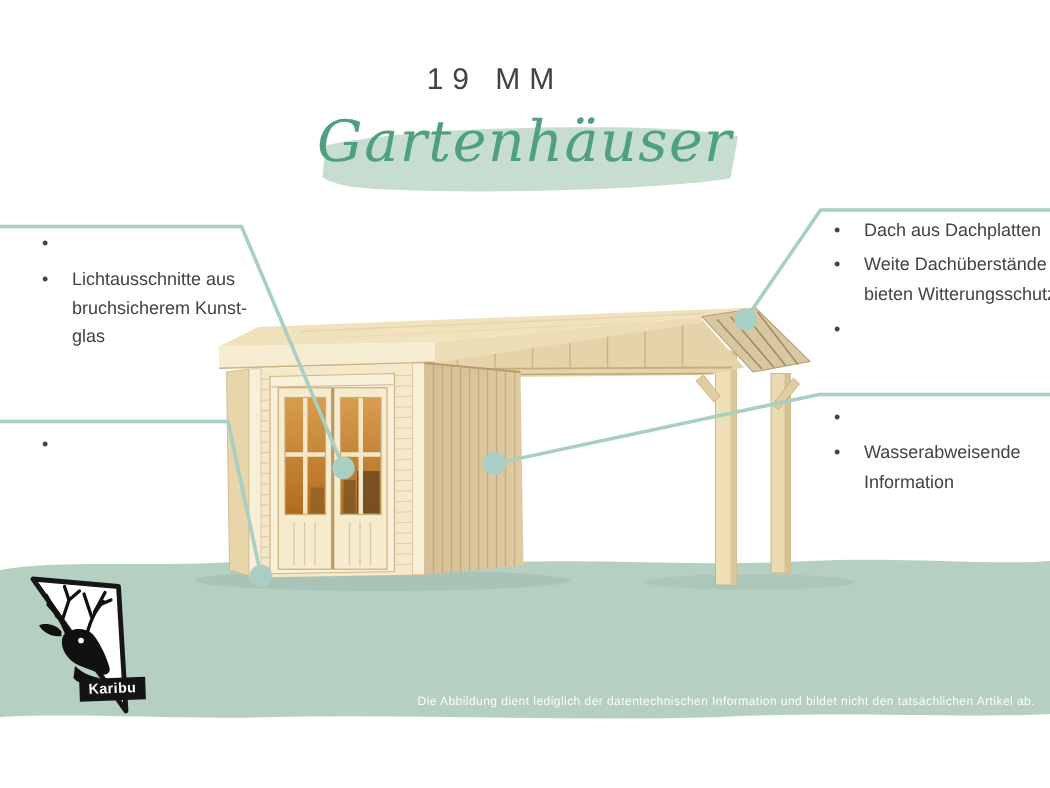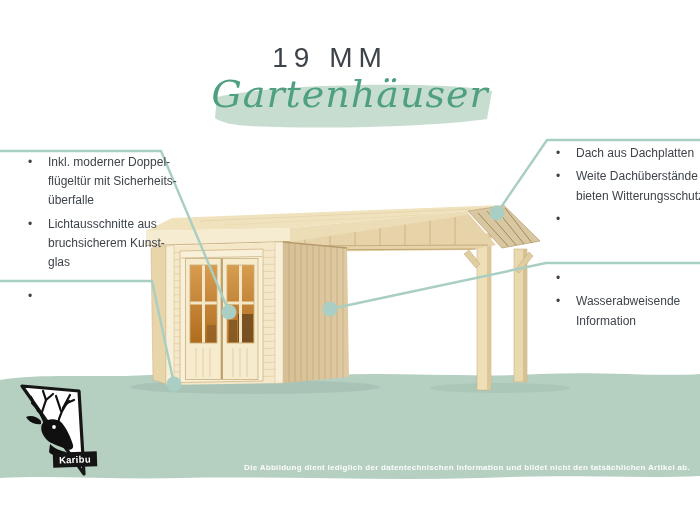--- a/index.html
+++ b/index.html
@@ -1,33 +1,33 @@
 <!DOCTYPE html>
 <html><head>
 <meta charset="utf-8">
 <style>
   html,body{margin:0;padding:0;background:#fff;}
   .stage{position:relative;width:700px;height:525px;background:#ffffff;overflow:hidden;
          font-family:"Liberation Sans",sans-serif;}
   svg.art{position:absolute;left:0;top:0;}
   .title{position:absolute;top:42px;left:0;width:660px;text-align:center;
-         font-size:28px;letter-spacing:6px;font-weight:500;color:#3d4349;}
+         font-size:20px;letter-spacing:6px;font-weight:500;color:#3d4349;}
   .heading{position:absolute;top:72px;left:0;width:700px;text-align:center;
            font-family:"DejaVu Serif",serif;font-style:italic;font-weight:normal;
            font-size:38px;color:#4fa080;letter-spacing:1px;}
   .feat{position:absolute;color:#3e444a;font-size:12px;}
   .feat .item{display:flex;}
   .feat .b{width:20px;flex:none;}
   .feat .t{white-space:pre;}
   .feat-l{line-height:19px;}
   .feat-l .item{margin-bottom:5px;}
   .feat-r{line-height:20px;}
   .feat-r .item{margin-bottom:3px;}
   .disclaimer{position:absolute;top:463px;left:0;width:690px;text-align:right;
-              color:#fdfdfd;font-size:8px;font-weight:bold;letter-spacing:0.3px;}
+              color:#fdfdfd;font-size:8px;font-weight:normal;letter-spacing:0.3px;}
   .karibu-label{position:absolute;left:53px;top:452px;background:#141414;color:#fff;
                 font-size:9.5px;font-weight:bold;padding:2px 6px;transform:rotate(-2deg);
                 letter-spacing:0.3px;}
 </style>
 </head>
 <body>
 
 <div class="stage">
 
   <svg class="art" width="700" height="525" viewBox="0 0 700 525">
@@ -212,23 +212,20 @@
       <path fill="#101010" d="M50,444 C55,449 61,451 66,452 C62,457 53,457 49,452 Z"></path>
     </g>
   </svg>
 
   <div class="title">19 MM</div>
   <div class="heading">Gartenhäuser</div>
 
   <div class="feat feat-l" style="left:28px;top:153px;width:160px;">
     <div class="item">
       <span class="b">•</span>
-      <span class="t">Inkl. moderner Doppel-
-flügeltür mit Sicherheits-
-überfalle</span>
     </div>
     <div class="item">
       <span class="b">•</span>
       <span class="t">Lichtausschnitte aus
 bruchsicherem Kunst-
 glas</span>
     </div>
   </div>
 
   <div class="feat feat-l" style="left:28px;top:287px;width:160px;">

